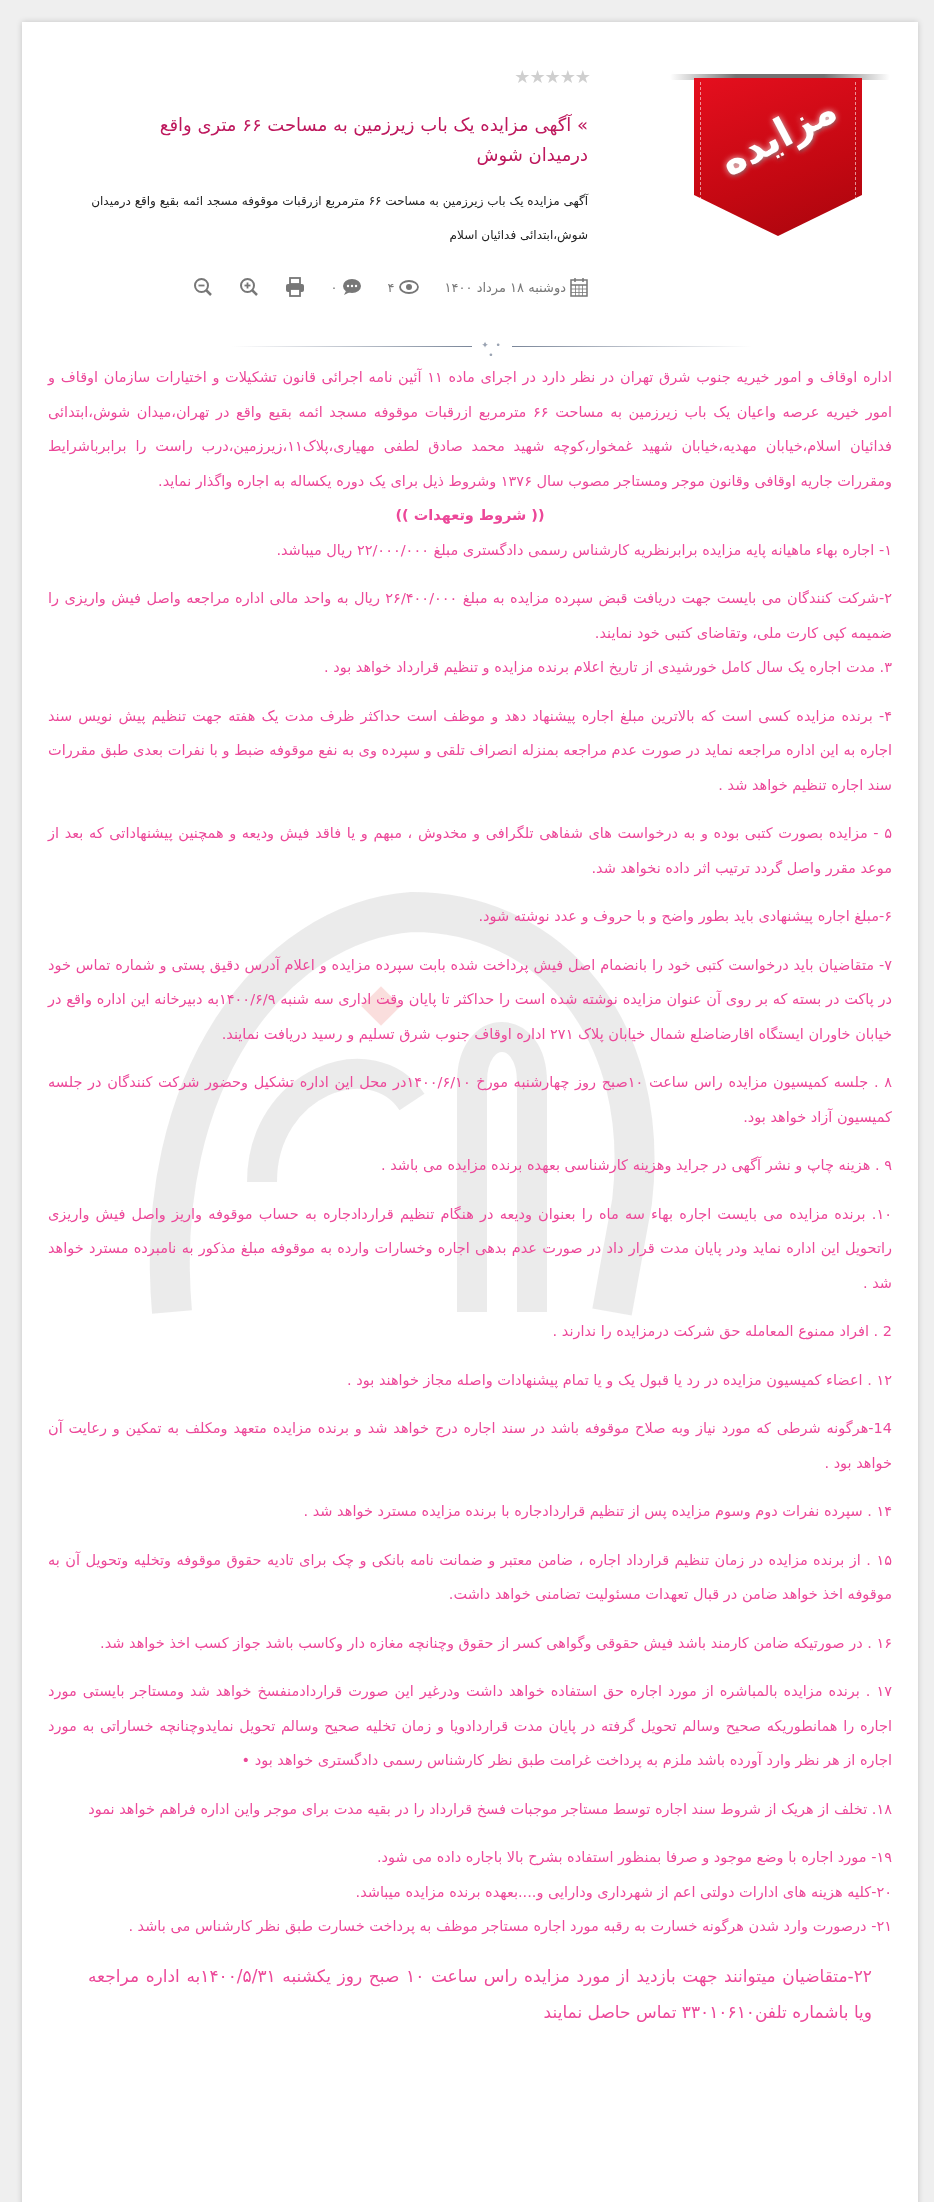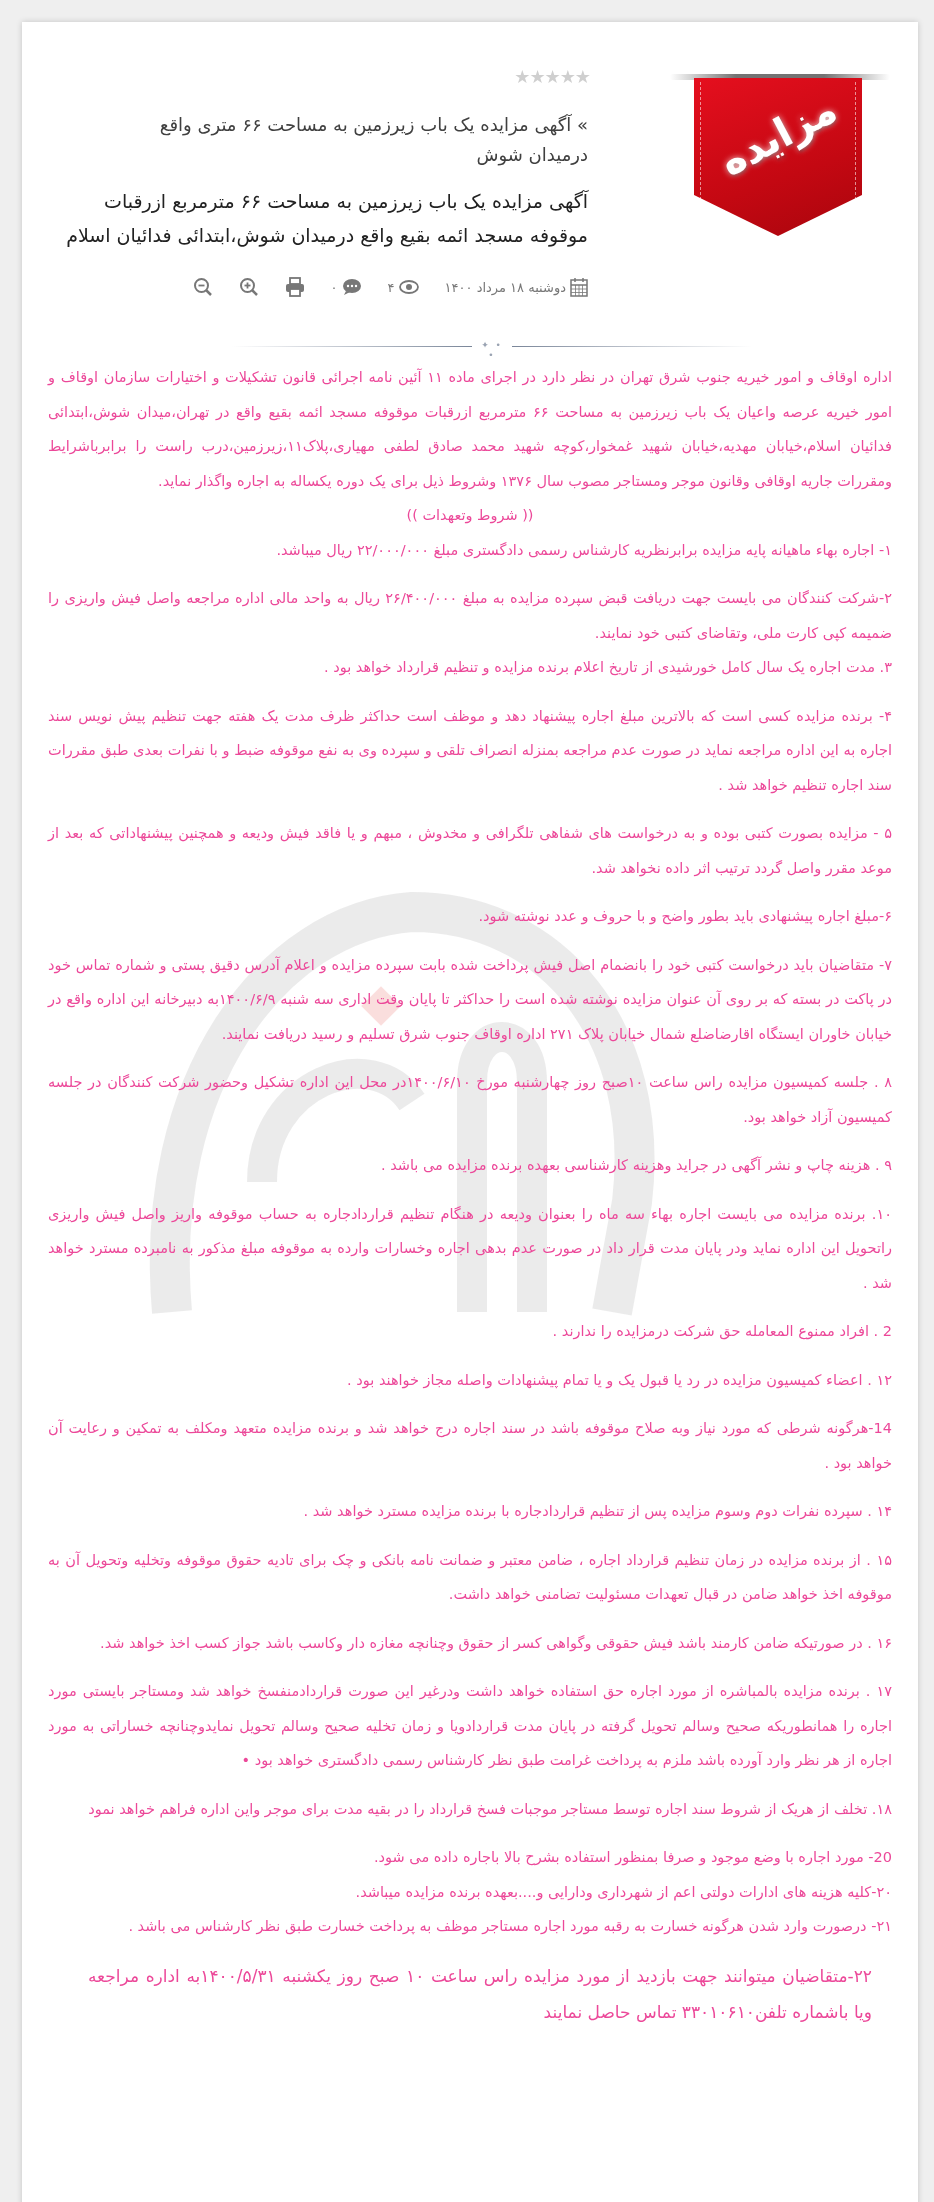--- a/index.html
+++ b/index.html
@@ -43,45 +43,45 @@
       color:#fff; font-weight:bold; font-size:40px;
       transform:rotate(-28deg);
       text-shadow:0 0 6px rgba(255,255,255,0.8), 0 2px 3px rgba(0,0,0,0.4);
       font-family:"DejaVu Sans", sans-serif;
     }
     .stars {
       position:absolute; right:328px; top:44px; color:#cfcfcf; font-size:18px; letter-spacing:-1px;
     }
     .title {
       position:absolute; right:330px; top:88px; width:470px;
-      color:#404040; font-size:18px; line-height:30px; text-align:right;
+      color:#be185d; font-size:18px; line-height:30px; text-align:right;
     }
     .lead {
       position:absolute; right:330px; top:162px; width:540px;
-      color:#222; font-size:19px; line-height:34px; text-align:right;
+      color:#222; font-size:12px; line-height:34px; text-align:right;
     }
     .meta {
       position:absolute; right:330px; top:250px; height:30px;
       display:flex; align-items:center; gap:26px; color:#777; font-size:13px;
     }
     .meta-item { display:flex; align-items:center; gap:4px; }
     .meta svg { display:block; }
     .divider {
       position:absolute; left:210px; top:320px; width:520px; height:10px;
     }
     .divider .line-l { position:absolute; left:0; top:4px; width:240px; height:1px; background:linear-gradient(to right,rgba(120,130,150,0),#7a8699); }
     .divider .line-r { position:absolute; right:0; top:4px; width:240px; height:1px; background:linear-gradient(to left,rgba(120,130,150,0),#7a8699); }
     .divider .dots { position:absolute; left:248px; top:-2px; width:24px; text-align:center; color:#9aa3b2; font-size:9px; letter-spacing:2px; }
     .content {
       position:absolute; left:26px; right:26px; top:338px;
       color:#ec4899; font-size:14.5px; line-height:34.5px; text-align:justify;
     }
     .content p { margin:0 0 14px 0; }
     .content p.tight { margin-bottom:0; }
-    .content .center { text-align:center; margin:0; }
+    .content .center { text-align:center; margin:0;font-weight:bold; }
     .content .big { font-size:17px; line-height:36px; padding:0 20px 0 40px; margin-top:0; }
   </style>
 </head>
 <body>
 
 <div class="card">
 
   <svg class="watermark" viewBox="0 0 560 440">
     <path d="M60 430 C 40 200, 160 40, 300 30 C 440 30, 540 150, 520 320 L 500 430" fill="none" stroke="#888" stroke-width="40"></path>
     <path d="M360 430 L 360 200 C 360 140, 420 140, 420 200 L 420 430" fill="none" stroke="#888" stroke-width="30"></path>
@@ -178,18 +178,18 @@
     <p>۹ . هزینه چاپ و نشر آگهی در جراید وهزینه کارشناسی بعهده برنده مزایده می باشد .</p>
     <p>۱۰. برنده مزایده می بایست اجاره بهاء سه ماه را بعنوان ودیعه در هنگام تنظیم قراردادجاره به حساب موقوفه واریز واصل فیش واریزی راتحویل این اداره نماید ودر پایان مدت قرار داد در صورت عدم بدهی اجاره وخسارات وارده به موقوفه مبلغ مذکور به نامبرده مسترد خواهد شد .</p>
     <p>2 . افراد ممنوع المعامله حق شرکت درمزایده را ندارند .</p>
     <p>۱۲ . اعضاء کمیسیون مزایده در رد یا قبول یک و یا تمام پیشنهادات واصله مجاز خواهند بود .</p>
     <p>14-هرگونه شرطی که مورد نیاز وبه صلاح موقوفه باشد در سند اجاره درج خواهد شد و برنده مزایده متعهد ومکلف به تمکین و رعایت آن خواهد بود .</p>
     <p>۱۴ . سپرده نفرات دوم وسوم مزایده پس از تنظیم قراردادجاره با برنده مزایده مسترد خواهد شد .</p>
     <p>۱۵ . از برنده مزایده در زمان تنظیم قرارداد اجاره ، ضامن معتبر و ضمانت نامه بانکی و چک برای تادیه حقوق موقوفه وتخلیه وتحویل آن به موقوفه اخذ خواهد ضامن در قبال تعهدات مسئولیت تضامنی خواهد داشت.</p>
     <p>۱۶ . در صورتیکه ضامن کارمند باشد فیش حقوقی وگواهی کسر از حقوق وچنانچه مغازه دار وکاسب باشد جواز کسب اخذ خواهد شد.</p>
     <p>۱۷ . برنده مزایده بالمباشره از مورد اجاره حق استفاده خواهد داشت ودرغیر این صورت قراردادمنفسخ خواهد شد ومستاجر بایستی مورد اجاره را همانطوریکه صحیح وسالم تحویل گرفته در پایان مدت قراردادویا و زمان تخلیه صحیح وسالم تحویل نمایدوچنانچه خساراتی به مورد اجاره از هر نظر وارد آورده باشد ملزم به پرداخت غرامت طبق نظر کارشناس رسمی دادگستری خواهد بود •</p>
     <p>۱۸. تخلف از هریک از شروط سند اجاره توسط مستاجر موجبات فسخ قرارداد را در بقیه مدت برای موجر واین اداره فراهم خواهد نمود</p>
-    <p class="tight">20- مورد اجاره با وضع موجود و صرفا بمنظور استفاده بشرح بالا باجاره داده می شود.</p>
+    <p class="tight">۱۹- مورد اجاره با وضع موجود و صرفا بمنظور استفاده بشرح بالا باجاره داده می شود.</p>
     <p class="tight">۲۰-کلیه هزینه های ادارات دولتی اعم از شهرداری ودارایی و....بعهده برنده مزایده میباشد.</p>
     <p>۲۱- درصورت وارد شدن هرگونه خسارت به رقبه مورد اجاره مستاجر موظف به پرداخت خسارت طبق نظر کارشناس می باشد .</p>
     <p class="big">۲۲-متقاضیان میتوانند جهت بازدید از مورد مزایده راس ساعت ۱۰ صبح روز یکشنبه ۱۴۰۰/۵/۳۱به اداره مراجعه ویا باشماره تلفن۳۳۰۱۰۶۱۰ تماس حاصل نمایند</p>
   </div>
 </div>
 
 </body></html>

